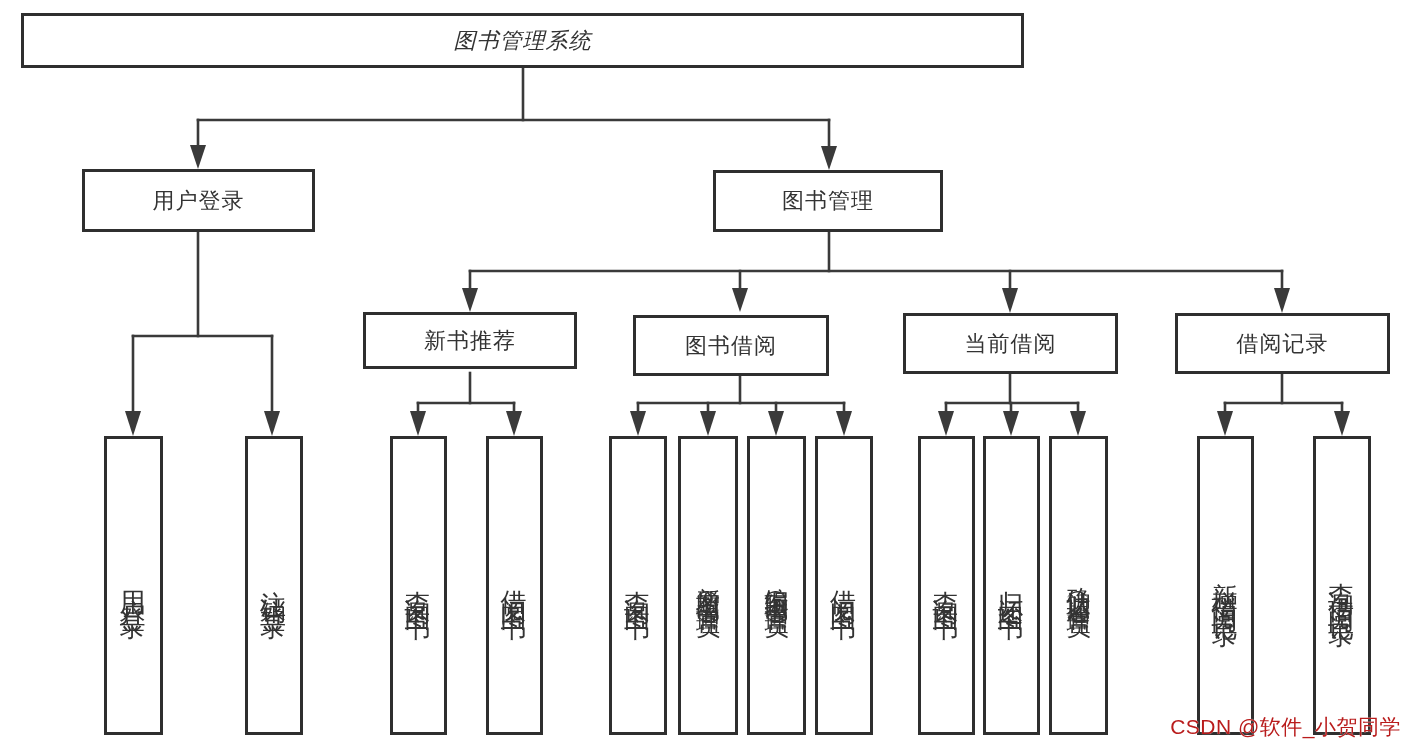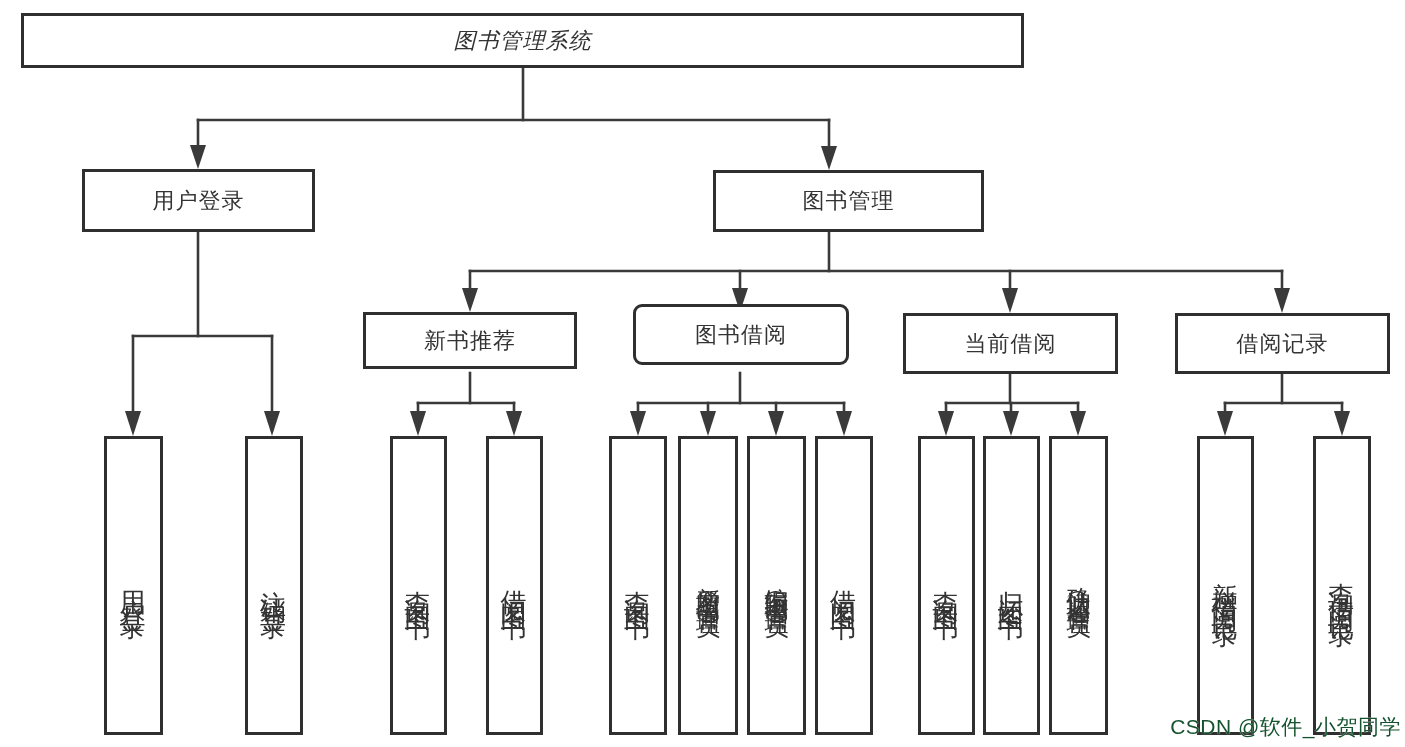--- a/index.html
+++ b/index.html
@@ -20,44 +20,44 @@
   .hbox{font-size:22px;letter-spacing:1px;}
   .vbox{
     writing-mode:vertical-rl;text-orientation:mixed;
     font-size:26px;letter-spacing:8px;
   }
   .vbox.long{font-size:24px;letter-spacing:4px;}
   
   .n-root{left:21px;top:13px;width:1003px;height:55px;font-style:italic;}
   
   .n-user-login{left:82px;top:169px;width:233px;height:63px;}
-  .n-book-mgmt{left:713px;top:170px;width:271px;height:62px;}
+  .n-book-mgmt{left:713px;top:170px;width:230px;height:62px;}
   
   .n-new-book{left:363px;top:312px;width:214px;height:57px;}
-  .n-book-borrow{left:633px;top:304px;width:216px;height:61px;border-radius:9px;}
+  .n-book-borrow{left:633px;top:315px;width:196px;height:61px;}
   .n-current-borrow{left:903px;top:313px;width:215px;height:61px;text-align:center;}
   .n-borrow-record{left:1175px;top:313px;width:215px;height:61px;}
   
   .leaf{top:436px;height:299px;}
   .lf1{left:104px;width:59px;}
   .lf2{left:245px;width:58px;}
   .lf3{left:390px;width:57px;}
   .lf4{left:486px;width:57px;}
   .lf5{left:609px;width:58px;}
   .lf6{left:678px;width:60px;}
   .lf7{left:747px;width:59px;}
   .lf8{left:815px;width:58px;}
   .lf9{left:918px;width:57px;}
   .lf10{left:983px;width:57px;}
   .lf11{left:1049px;width:59px;}
   .lf12{left:1197px;width:57px;}
   .lf13{left:1313px;width:58px;}
   .watermark{
     position:absolute;right:4px;bottom:6px;z-index:2;
-    color:#14532d;font-size:21px;letter-spacing:0.5px;
+    color:#b91c1c;font-size:21px;letter-spacing:0.5px;
     text-shadow:0 0 1px #ffffff;
   }
 </style>
 </head>
 <body>
 
 <div class="canvas">
 
   <svg class="wires" width="1405" height="747" viewBox="0 0 1405 747" fill="#3a3a3a" stroke="#3a3a3a" stroke-width="2.6" stroke-linecap="square">
 

